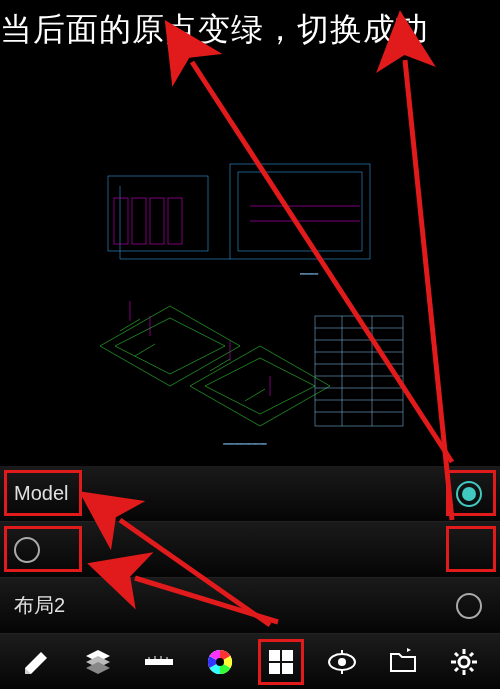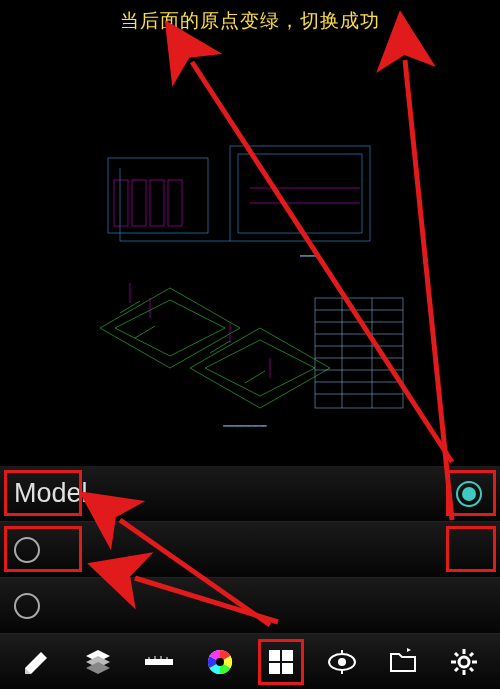--- a/index.html
+++ b/index.html
@@ -5,23 +5,22 @@
 * { margin: 0; padding: 0; box-sizing: border-box; }
 body {
   background: #000;
   width: 500px;
   height: 689px;
   font-family: Arial, "Microsoft YaHei", sans-serif;
   position: relative;
   overflow: hidden;
 }
 .caption {
-  color: #fde047;
-  font-size: 19px;
-  text-align: center;
+  color: #ffffff;
+  font-size: 32px;
   padding: 8px 0 4px 0;
   font-weight: 400;
   letter-spacing: 1px;
 }
 .viewport {
   width: 100%;
   height: 380px;
   background: #000;
   position: relative;
 }
@@ -45,21 +44,21 @@
   align-items: center;
   justify-content: space-between;
   height: 56px;
   background: linear-gradient(#1a1a1a, #050505);
   border-bottom: 1px solid #222;
   padding: 0 18px 0 14px;
   position: relative;
 }
 .tab-label {
   color: #e0e0e0;
-  font-size: 27px;
+  font-size: 20px;
 }
 .radio {
   width: 26px;
   height: 26px;
   border: 2px solid #aaa;
   border-radius: 50%;
   display: flex;
   align-items: center;
   justify-content: center;
 }
@@ -176,20 +175,21 @@
       <span class="radio selected"></span>
       <div class="hl-box" style="left: 4px; top: 4px; height: 46px; width: 78px;"></div>
       <div class="hl-box" style="right: 4px; top: 4px; height: 46px; width: 50px;"></div>
     </div>
     <div class="tab-row">
       <span class="radio"></span>
       <div class="hl-box" style="left: 4px; top: 4px; height: 46px; width: 78px;"></div>
       <div class="hl-box" style="right: 4px; top: 4px; height: 46px; width: 50px;"></div>
     </div>
     <div class="tab-row">
+      <span class="tab-label">布局2</span>
       <span class="radio"></span>
     </div>
   </div>
 
 <div class="toolbar" id="toolbar-container">
     <div class="tool">
       <svg viewBox="0 0 32 32">
         <path d="M4 22 L4 28 L10 28 L26 12 L20 6 Z" fill="#fff"></path>
         <path d="M4 22 L4 28 L10 28 Z" fill="#ccc"></path>
       </svg>

